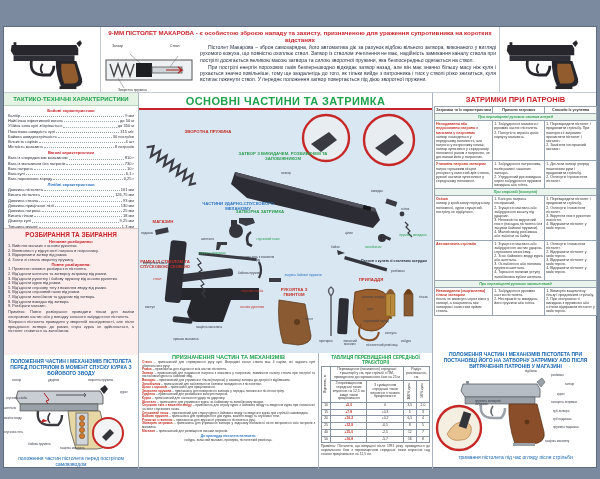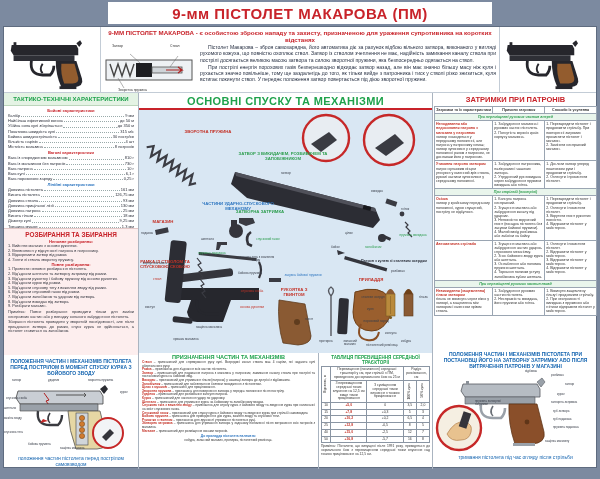--- a/index.html
+++ b/index.html
@@ -81,23 +81,20 @@
   .delays-wrap{height:242px;overflow:hidden;padding:0 1px;}
   .right-photo{position:relative;height:84px;}
   
   .pl{position:absolute;font-size:3px;line-height:1.05;color:#3a3f4a;}
 </style>
 </head>
 <body>
 
 <div class="poster">
 
-  <div class="title-band">
-    <span class="t">9-мм ПІСТОЛЕТ  МАКАРОВА  (ПМ)</span>
-  </div>
 
   <div class="content">
 
     <div class="card card-left">
       <svg width="90" height="60" viewBox="0 0 96 64">
         <path d="M5,16 L74,16 L76,20 L76,27 L7,27 L4,22 Z" fill="#26262c"></path>
         <rect x="7" y="13" width="3" height="3" fill="#26262c"></rect>
         <path d="M74,14 l4,-3 l2,3 l-3,4 z" fill="#26262c"></path>
         <path d="M7,27 L72,27 L72,33 L7,33 Z" fill="#2e2f36"></path>
         <path d="M52,33 L74,33 L80,52 Q82,60 72,61 L58,61 Q52,48 52,33 Z" fill="#26262c"></path>
@@ -313,21 +310,21 @@
         <span class="pl" style="left:0;top:54px;width:24px">спускова тяга</span>
         <span class="pl" style="left:24px;top:66px;width:30px">бойова пружина</span>
         <span class="pl" style="left:2px;top:20px;width:26px">спускова скоба</span>
         <span class="pl" style="left:56px;top:70px;width:34px">защіпка магазина</span>
       </div>
       <div class="caption">положення частин пістолета перед пострілом самовзводом</div>
     </div>
 
     <div class="col-center">
       <div class="center-header">
-        <span class="t">ОСНОВНІ СПУСКУ ТА МЕХАНІЗМИ</span>
+        <span class="t">ОСНОВНІ ЧАСТИНИ ТА ЗАТРИМКА</span>
       </div>
 
       <div class="diagram">
         <svg width="293" height="243" viewBox="0 0 293 243" style="position:absolute;left:0;top:0">
 
           <g transform="translate(10,34) rotate(36)">
             <path d="M0,4 l5,-5 l4,10 l4,-10 l4,10 l4,-10 l4,10 l4,-10 l4,10 l4,-10 l4,10 l4,-10 l4,10 l4,-10 l4,10 l4,-5" fill="none" stroke="#3c3d44" stroke-width="2.2"></path>
           </g>
 
           <path d="M96,62 L236,98 L241,110 L234,118 L108,88 L92,74 Z" fill="#2c2d34"></path>

